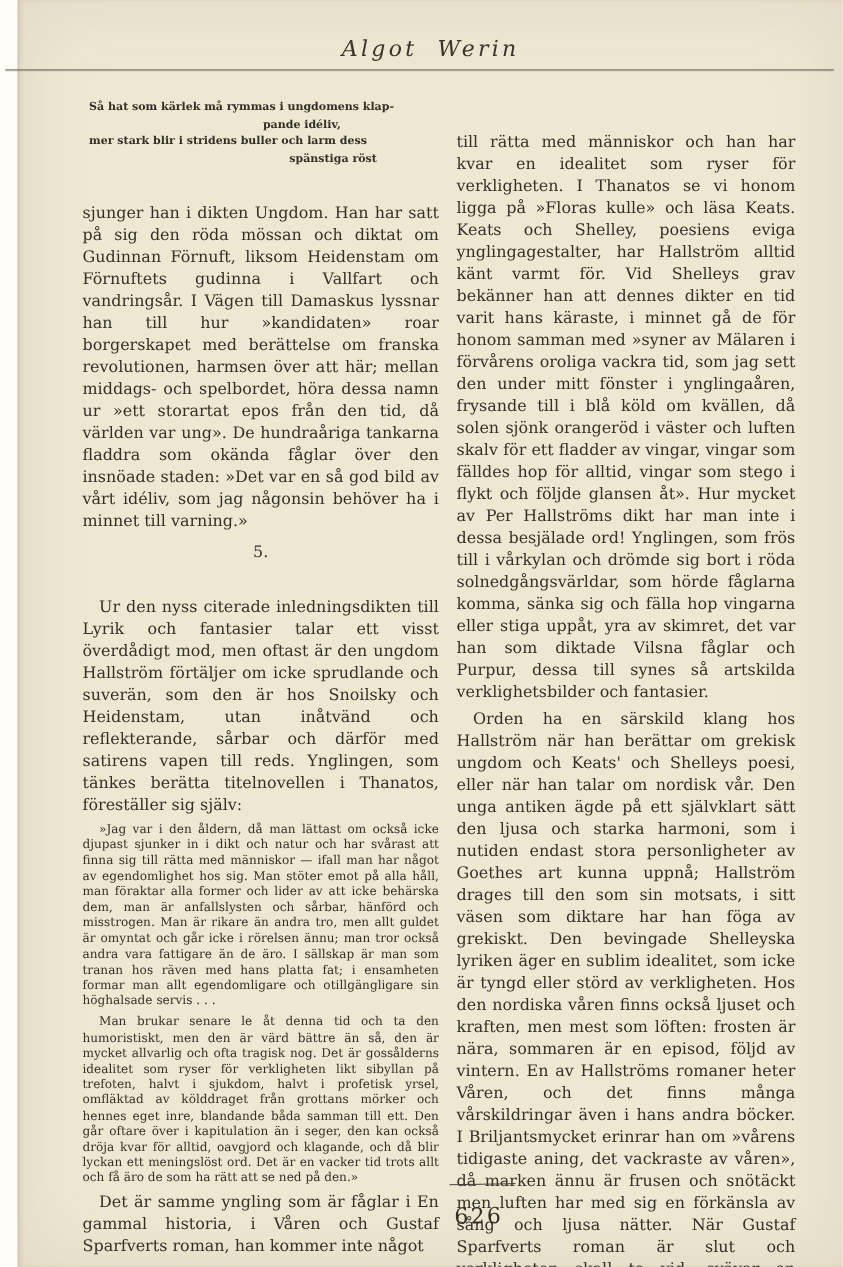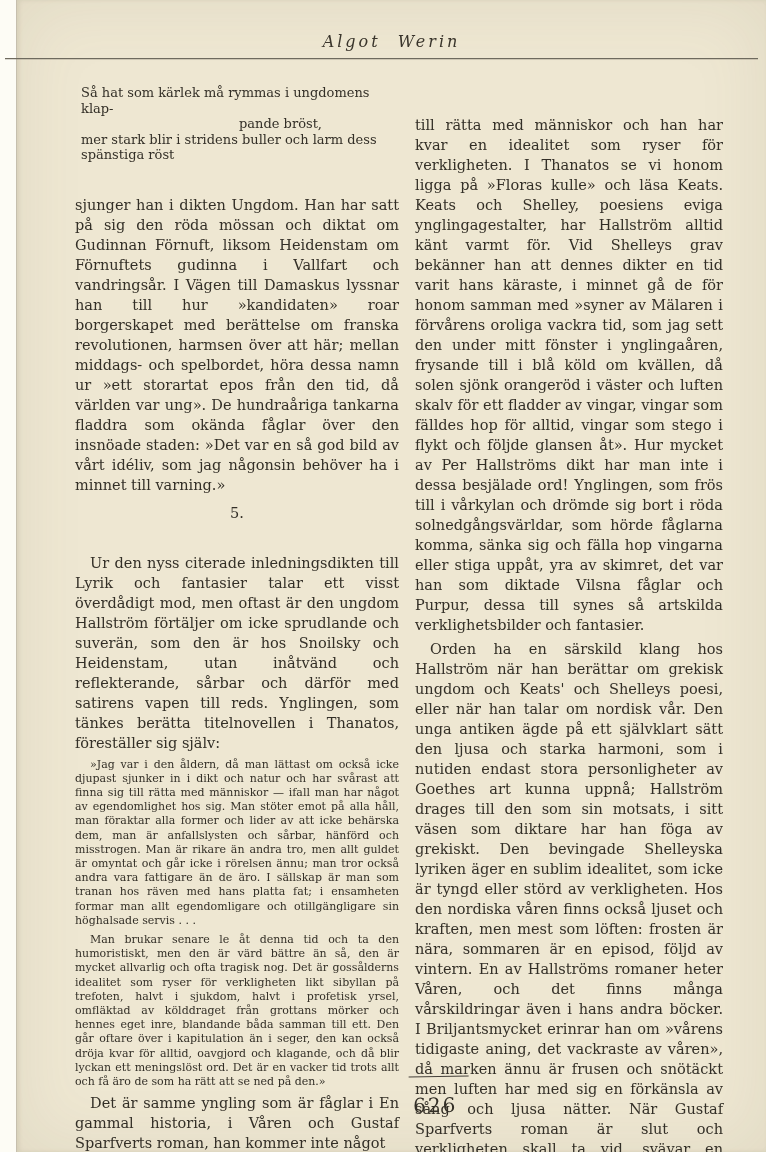--- a/index.html
+++ b/index.html
@@ -11,21 +11,21 @@
   }
   .scan-page{
     position:absolute;top:0;bottom:0;left:16px;right:0;
     background:#eee7d2;
     border-left:1px solid #c6bfae;
     box-shadow:inset 0 0 70px rgba(110,100,70,0.10), inset 2px 0 4px rgba(100,90,60,0.12);
   }
   .header{
     text-align:center;
     font-style:italic;
-    font-size:16px;
+    font-size:20px;
     letter-spacing:3px;
     word-spacing:9px;
     color:#3a352c;
     padding-top:32px;
   }
   .rule{
     height:1px;background:#6e6a5e;
     margin:7px 8px 0 -12px;
     box-shadow:0 1px 0 rgba(110,105,90,0.25);
   }
@@ -36,26 +36,27 @@
     color:#332f27;
   }
   .col-left{width:324px;flex:none;}
   .col-right{width:308px;flex:none;}
   .body-text{
     font-size:14.5px;line-height:20px;
     text-align:justify;
     margin-top:32px;
   }
   .verse{
-    font-size:13px;line-height:15.5px;
+    font-size:10px;line-height:15.5px;
     margin:2px 0 10px 6px;
     text-align:left;
+    font-weight:bold;
   }
   .verse-cont1{margin-left:158px;}
-  .verse-cont2{}
+  .verse-cont2{margin-left:182px;}
   .section-num{
     text-align:center;
     font-size:14.5px;
     margin:10px 0 4px 0;
   }
   .quote{
     font-size:11px;line-height:14.2px;
     text-align:justify;
     margin-top:5px;
   }
@@ -79,21 +80,21 @@
 <div class="scan-page">
 
   <div class="header">Algot Werin</div>
   <div class="rule"></div>
 
   <div class="cols">
 
     <div class="col-left">
       <div class="verse">
         <div>Så hat som kärlek må rymmas i ungdomens klap-</div>
-        <div class="verse-cont1">pande bröst,</div>
+        <div class="verse-cont1">pande idéliv,</div>
         <div>mer stark blir i stridens buller och larm dess</div>
         <div class="verse-cont2">spänstiga röst</div>
       </div>
 
       <div class="body-text"><span>sjunger han i dikten </span><span class="it">Ungdom</span><span>. Han har satt på sig den röda mössan och diktat om </span><span class="it">Gudinnan Förnuft</span><span>, liksom Heidenstam om Förnuftets gudinna i Vallfart och vandringsår. I Vägen till Damaskus lyssnar han till hur »kandidaten» roar borgerskapet med berättelse om franska revolutionen, harmsen över att här; mellan middags- och spelbordet, höra dessa namn ur »ett storartat epos från den tid, då världen var ung». De hundraåriga tankarna fladdra som okända fåglar över den insnöade staden: »Det var en så god bild av vårt idéliv, som jag någonsin behöver ha i minnet till varning.»</span></div>
 
       <div class="section-num">5.</div>
 
       <div class="body-text indent"><span>Ur den nyss citerade inledningsdikten till Lyrik och fantasier talar ett visst överdådigt mod, men oftast är den ungdom Hallström förtäljer om icke sprudlande och suverän, som den är hos Snoilsky och Heidenstam, utan inåtvänd och reflekterande, sårbar och därför med satirens vapen till reds. Ynglingen, som tänkes berätta titelnovellen i </span><span class="it">Thanatos</span><span>, föreställer sig själv:</span></div>
 

